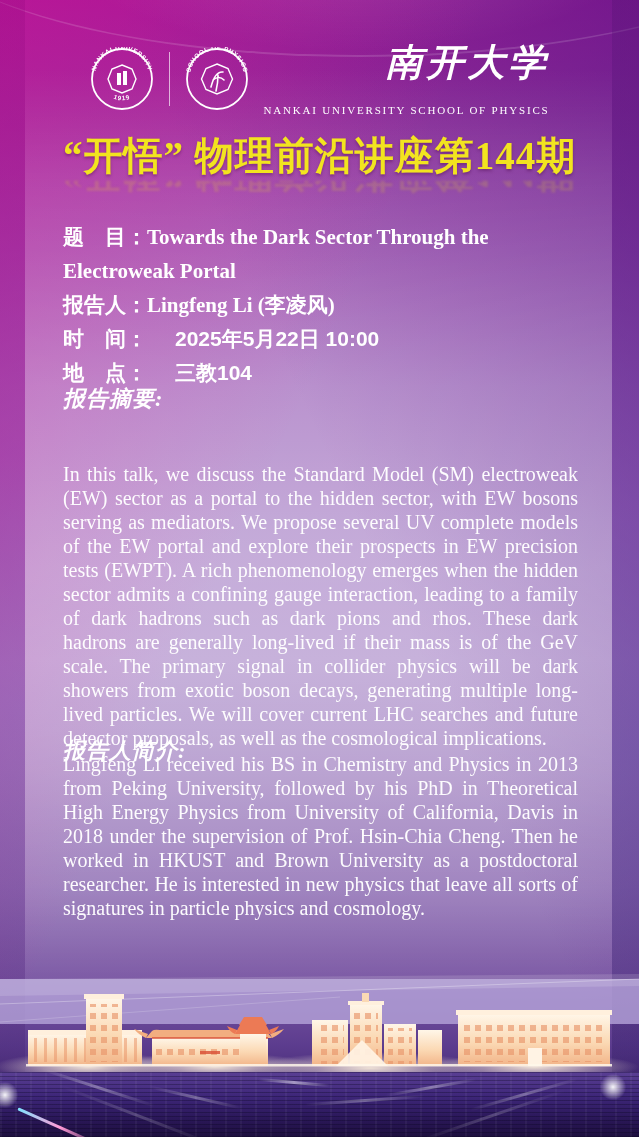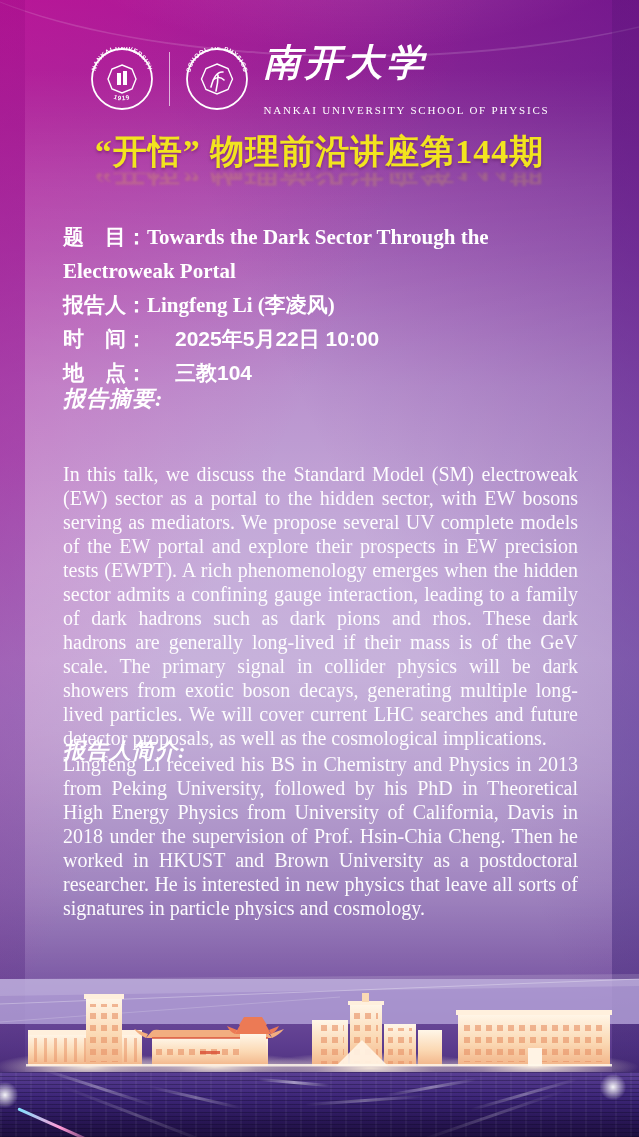--- a/index.html
+++ b/index.html
@@ -31,30 +31,30 @@
       rgba(255,255,255,0) 6%, rgba(255,255,255,0.10) 16%, rgba(255,255,255,0.22) 34%,
       rgba(255,255,255,0.28) 50%, rgba(255,255,255,0.24) 64%, rgba(255,255,255,0.10) 79%,
       rgba(255,255,255,0) 88%); }
   
   .header { position:absolute; top:42px; left:0; right:0; display:flex;
     align-items:center; justify-content:center; gap:15px; color:#fff; }
   .seal { width:64px; height:64px; flex:0 0 auto; }
   .seal text { fill:#fff; font-family:"Liberation Sans", sans-serif; font-weight:bold; }
   .header-divider { width:1px; height:54px; background:rgba(255,255,255,0.65); }
   .wordmark { display:flex; flex-direction:column; }
-  .wordmark-top { display:flex; align-items:center; gap:12px; }
+  .wordmark-top { display:flex; align-items:center; gap:12px;justify-content:flex-end; }
   .calligraphy { font-size:37px; line-height:40px; font-style:italic; font-weight:bold;
     font-family:"DejaVu Serif", serif; letter-spacing:4px; }
   .dept-cn { font-size:27px; font-weight:bold; letter-spacing:2px;
     font-family:"Liberation Sans", sans-serif; }
   .dept-en { margin-top:22px; font-size:11px; font-weight:normal; letter-spacing:1.8px;
     font-family:"Liberation Serif", serif; }
   
   .title-wrap { position:absolute; top:129px; left:0; right:0; text-align:center; }
-  .lecture-title { font-size:34px; font-weight:bold; color:#f2e41f; letter-spacing:1px;
+  .lecture-title { font-size:39px; font-weight:bold; color:#f2e41f; letter-spacing:1px;
     text-shadow:0 2px 3px rgba(70,0,60,0.35); white-space:nowrap; }
   .title-reflection { height:22px; overflow:hidden; margin-top:-4px;
     transform:scaleY(-0.85); opacity:0.17; filter:blur(1.2px); }
   
   .info { position:absolute; top:220px; left:63px; width:515px; color:#fff;
     font-size:21px; line-height:34px; font-weight:bold; }
   .info p { margin:0; }
   .info .label { font-family:"Liberation Sans", sans-serif; }
   .info .val-sans { font-family:"Liberation Sans", sans-serif;margin-left:28px; }
   

